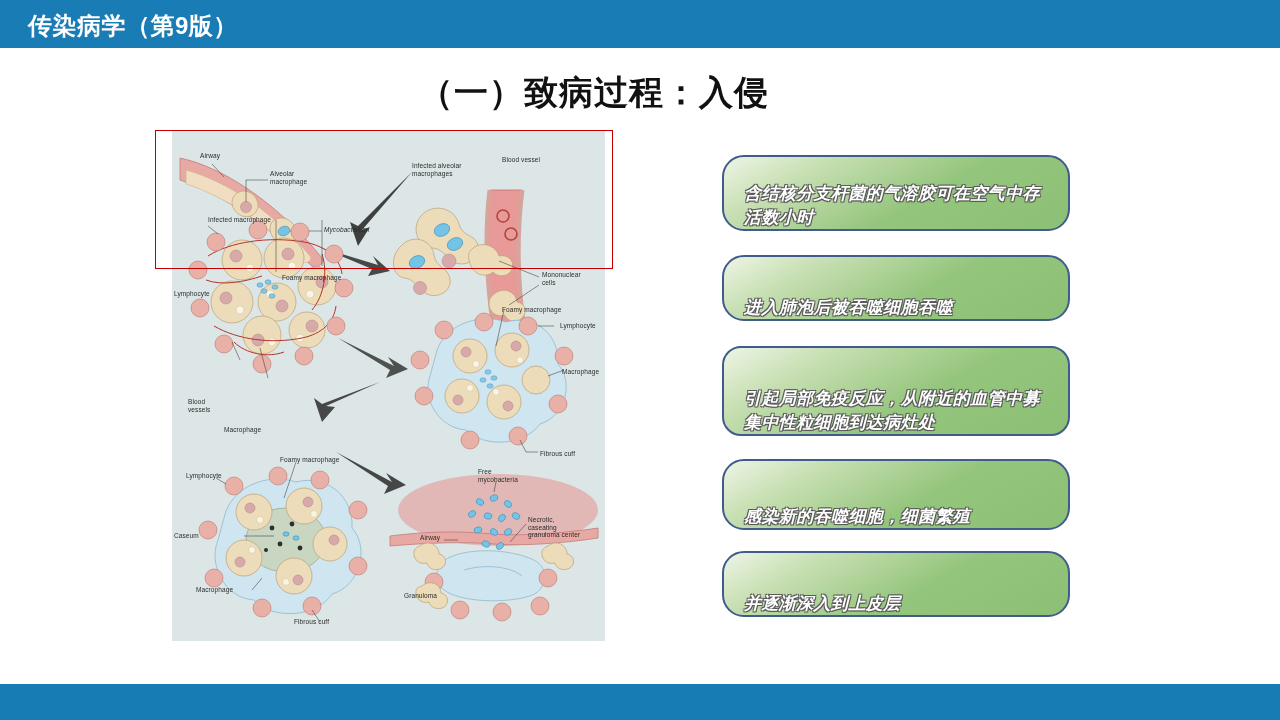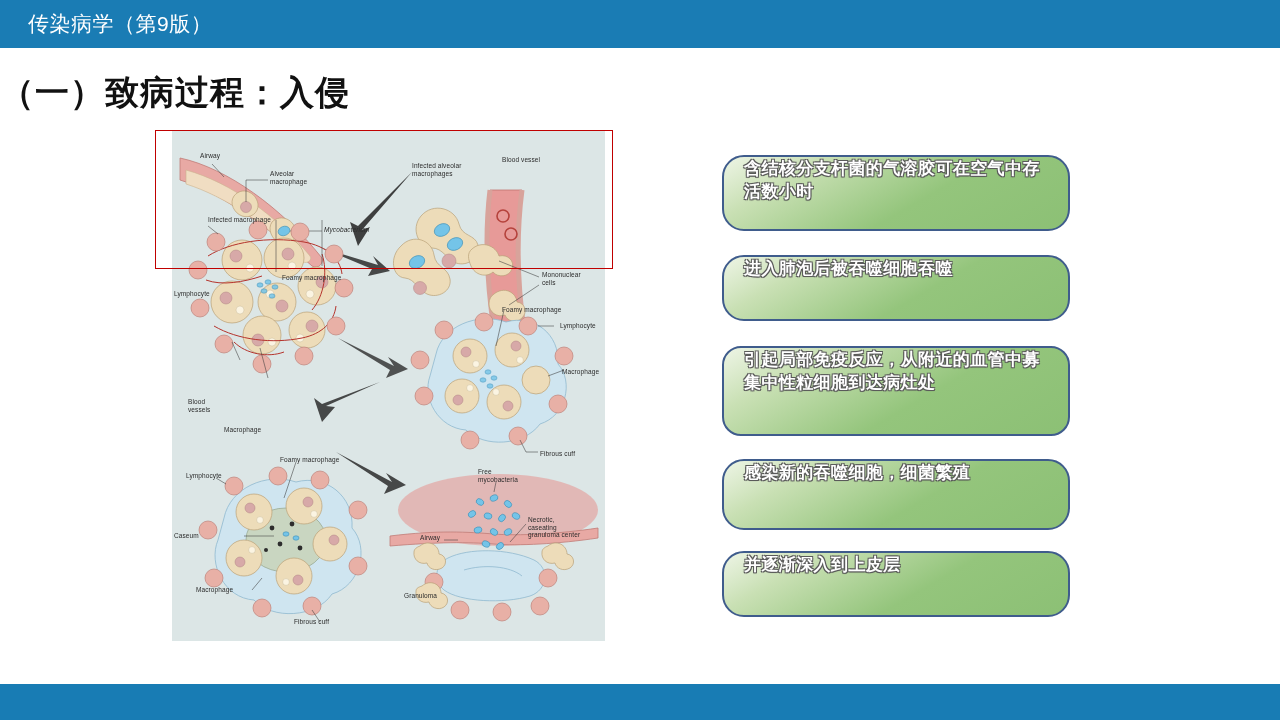--- a/index.html
+++ b/index.html
@@ -11,32 +11,32 @@
   }
   .slide { position:relative; width:1280px; height:720px; background:#fff; }
 
   
   .header-bar {
     position:absolute; left:0; top:0; width:1280px; height:48px;
     background:#1a7cb4;
   }
   .header-title {
     position:absolute; left:28px; top:10px;
-    font-size:21px; font-weight:normal; color:#ffffff;
+    font-size:24px; font-weight:bold; color:#ffffff;
     letter-spacing:.5px; white-space:nowrap;
   }
   .footer-bar {
     position:absolute; left:0; top:684px; width:1280px; height:36px;
     background:#187cb4;
   }
 
   
   .slide-title {
     position:absolute; left:0; top:70px; width:1188px;
-    text-align:left; font-size:34px; font-weight:bold; color:#111;
+    text-align:center; font-size:34px; font-weight:bold; color:#111;
     letter-spacing:1px;
   }
 
   
   .figure-wrap {
     position:absolute; left:172px; top:130px; width:433px; height:511px;
     background:#dce6e6;
     overflow:hidden;
   }
   .fig-label {
@@ -65,22 +65,23 @@
 
   
   .callouts { position:absolute; left:722px; top:155px; width:348px; }
   .callout {
     position:absolute;
     left:0;
     width:348px;
     border:2px solid #3f5c8c;
     border-radius:22px;
     background:linear-gradient(150deg,#eef5e6 0%,#c9e0b4 22%,#94c57c 58%,#8cc075 100%);
-    display:flex; align-items:flex-start;
+    display:flex; align-items:flex-end;
     padding:0 20px;
+    font-style:italic;
   }
   .callout-text {
     font-size:17px; font-weight:bold; color:#ffffff;
     line-height:1.38; letter-spacing:.4px;
     text-shadow:
       -1px -1px 0 #5a5a5a,  1px -1px 0 #5a5a5a,
       -1px  1px 0 #5a5a5a,  1px  1px 0 #5a5a5a,
        0px  1.4px 1px rgba(60,60,60,.55);
   }
 </style>

